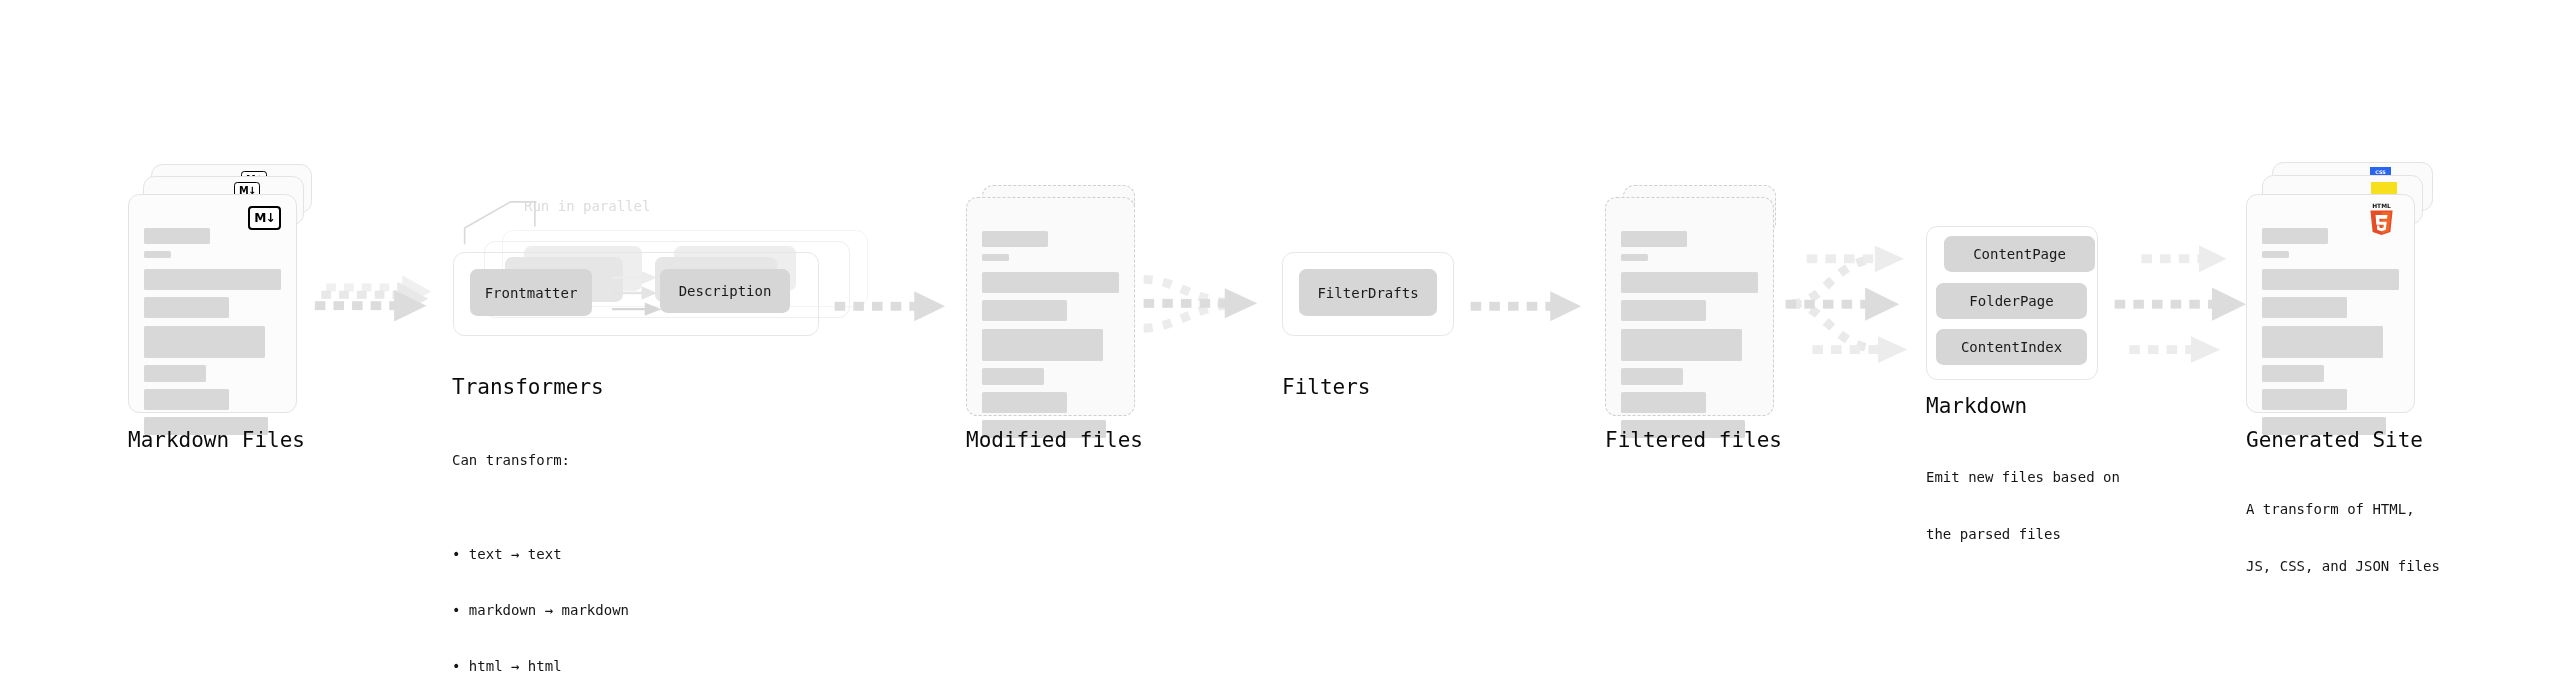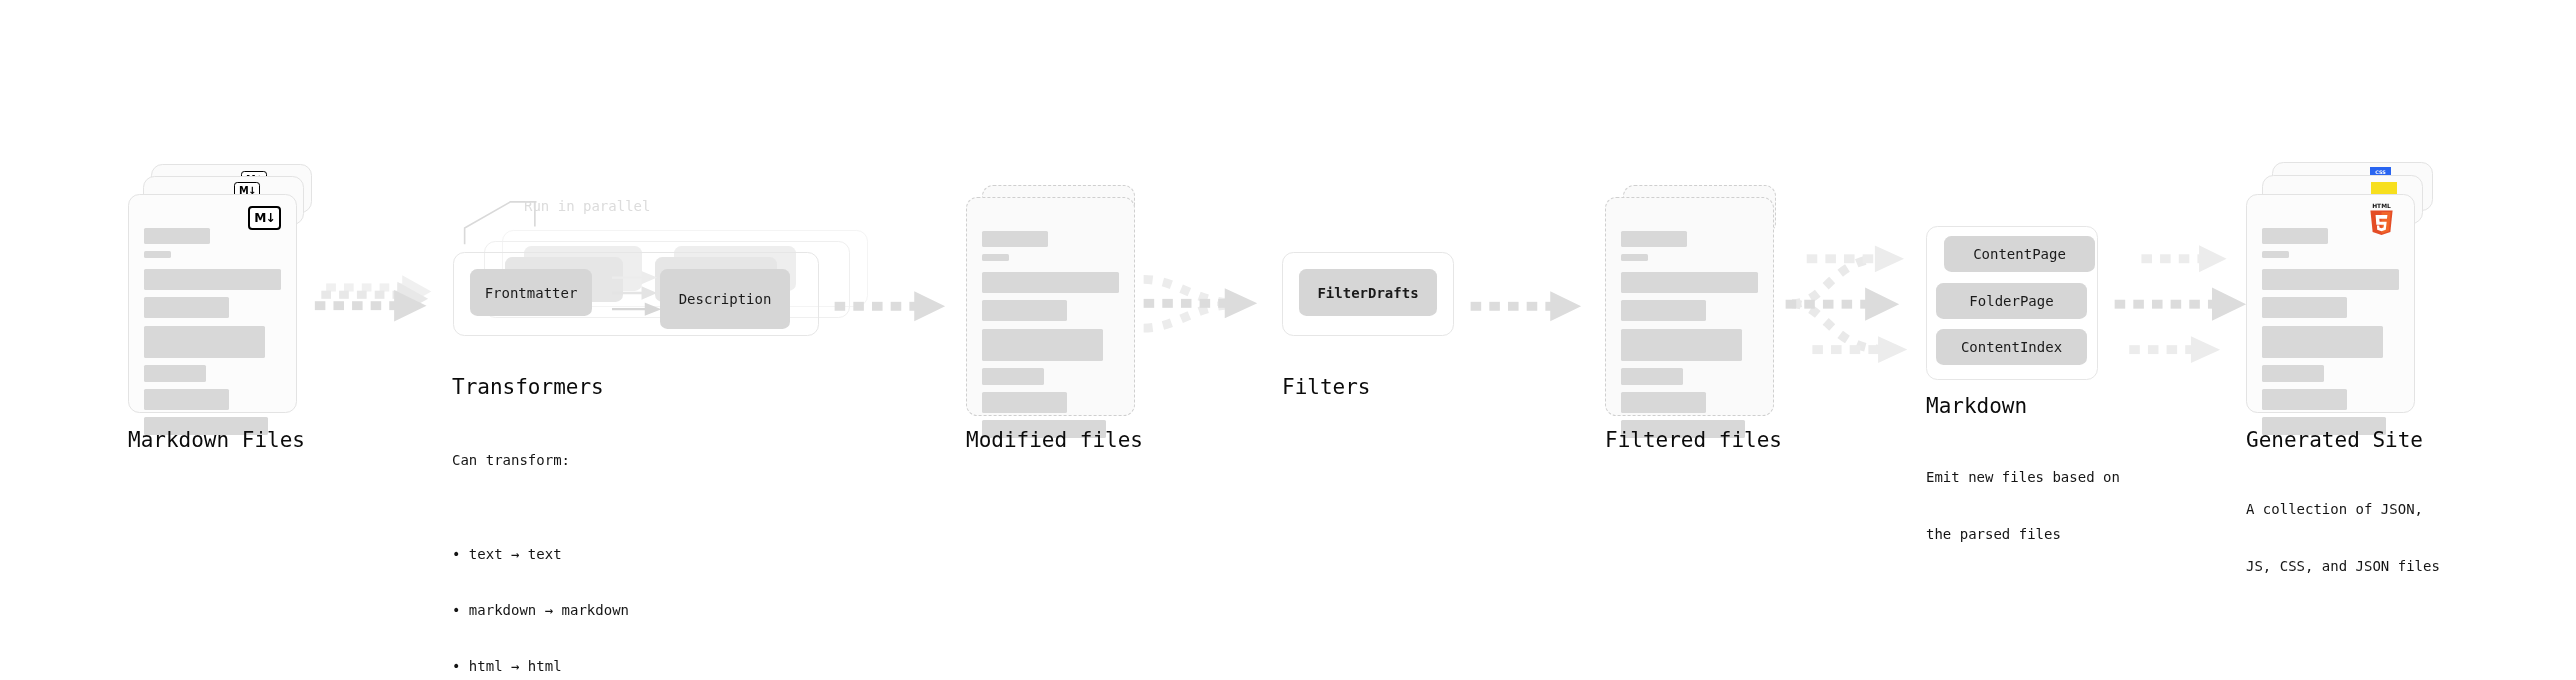--- a/index.html
+++ b/index.html
@@ -219,21 +219,21 @@
         <line x1="0" y1="27" x2="40" y2="27"></line>
           <path d="M38 21 L52 27 L38 33 Z"></path>
       </g>
       <g stroke="#d6d6d6" stroke-width="3" fill="#d6d6d6">
         <line x1="0" y1="47" x2="44" y2="47"></line>
           <path d="M42 41 L57 47 L42 53 Z"></path>
       </g>
     </svg>
 
     <div class="pill" style="left:470px; top:269px; width:122px; height:47px;">Frontmatter</div>
-    <div class="pill" style="left:660px; top:269px; width:130px; height:60px;">Description</div>
+    <div class="pill" style="left:660px; top:269px; width:130px; height:44px;">Description</div>
   </div>
 
   <div class="title" style="left:452px; top:375px;text-align:right;">Transformers</div>
   <div class="sub" style="left:452px; top:414px;">
     <div>Can transform:</div>
     <ul>
       <li>text → text</li>
       <li>markdown → markdown</li>
       <li>html → html</li>
     </ul>
@@ -276,21 +276,21 @@
       <rect x="2" y="50" width="13" height="11"></rect>
         <rect x="25" y="50" width="13" height="11"></rect>
       <rect x="48" y="50" width="13" height="11"></rect>
         <rect x="71" y="50" width="13" height="11"></rect>
       <rect x="94" y="50" width="13" height="11"></rect>
       <path d="M102 37 L142 55.5 L102 74 Z"></path>
     </g>
   </svg>
 
   <div class="group solid" style="left:1282px; top:252px; width:172px; height:84px;"></div>
-  <div class="pill" style="left:1299px; top:269px; width:138px; height:47px;font-weight:bold;">FilterDrafts</div>
+  <div class="pill" style="left:1299px; top:269px; width:138px; height:47px;">FilterDrafts</div>
   <div class="title" style="left:1282px; top:375px;">Filters</div>
 
   <svg style="left:1469px; top:275px; width:130px; height:65px;" viewBox="0 0 160 80">
     <g fill="#dcdcdc">
       <rect x="2" y="33" width="13" height="11"></rect>
         <rect x="25" y="33" width="13" height="11"></rect>
       <rect x="48" y="33" width="13" height="11"></rect>
         <rect x="71" y="33" width="13" height="11"></rect>
       <rect x="94" y="33" width="13" height="11"></rect>
       <path d="M100 20 L138 38.5 L100 57 Z"></path>
@@ -401,18 +401,18 @@
 
     <svg class="html5-badge" style="left:2366px; top:201px;" viewBox="0 0 38 46">
       <text x="19" y="9" text-anchor="middle" font-family="DejaVu Sans, Liberation Sans, sans-serif" font-size="8" font-weight="bold" fill="#111">HTML</text>
       <path d="M4 13 L7 42 L19 46 L31 42 L34 13 Z" fill="#E44D26"></path>
       <path d="M19 15 L19 44 L29 41 L31.5 15 Z" fill="#F16529"></path>
       <path d="M11 19 L27 19 L26.4 24 L16 24 L16.4 28 L26 28 L24.8 39 L19 41 L13.2 39 L12.8 33 L16 33 L16.2 36 L19 37 L21.8 36 L22.2 32 L12 32 Z" fill="#ffffff"></path>
     </svg>
   </div>
   <div class="title" style="left:2246px; top:428px;">Generated Site</div>
   <div class="sub" style="left:2246px; top:463px;">
-    <div>A collection of JSON,</div>
+    <div>A transform of HTML,</div>
     <div>JS, CSS, and JSON files</div>
   </div>
 
 </div>
 
 
 </body></html>

